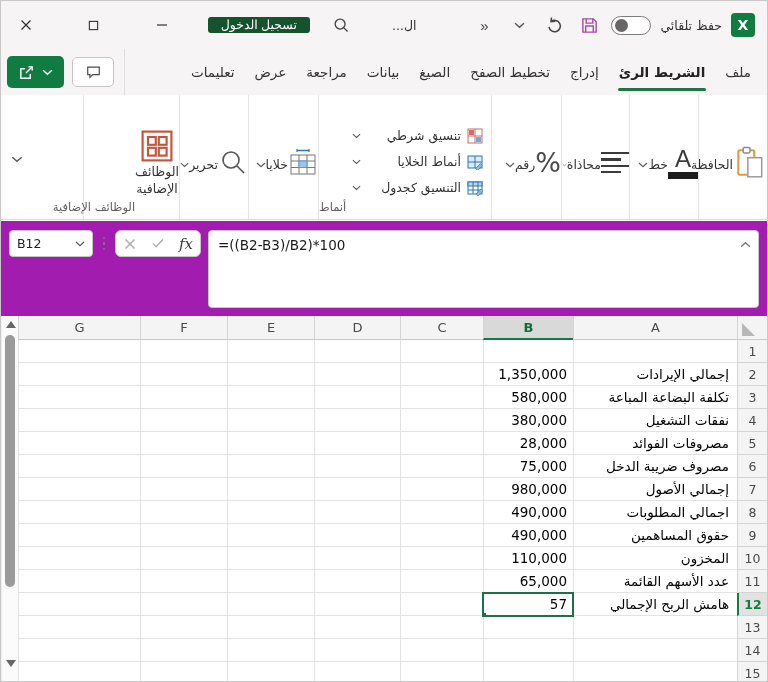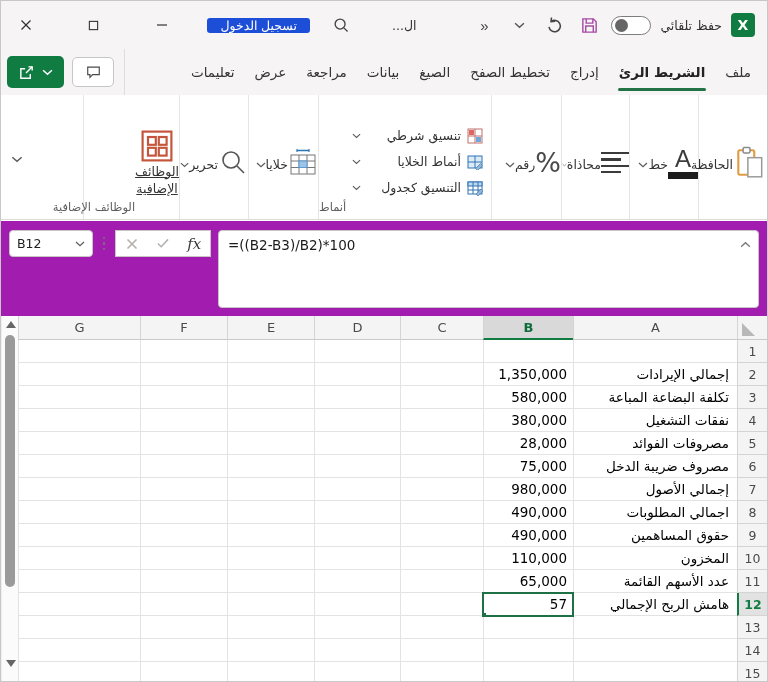--- a/index.html
+++ b/index.html
@@ -9,21 +9,21 @@
 
   
   .titlebar { position:absolute; top:0; left:0; right:0; height:48px; background:#f6f4f4; display:flex; align-items:center; padding:0 12px; gap:9px; }
   .xl-logo { width:24px; height:24px; background:#107C41; border-radius:4px; color:#fff; font-weight:bold; font-size:14px; display:flex; align-items:center; justify-content:center; flex:0 0 auto; }
   .autosave-label { font-size:12.5px; color:#333; white-space:nowrap; }
   .toggle { width:40px; height:19px; border:1px solid #7d7d7d; border-radius:10px; background:#fff; position:relative; flex:0 0 auto; cursor:pointer; }
   .toggle .knob { position:absolute; left:3px; top:2px; width:13px; height:13px; border-radius:50%; background:#666; }
   .tb-btn { background:none; border:none; display:flex; align-items:center; justify-content:center; width:26px; height:26px; cursor:pointer; flex:0 0 auto; }
   .guillemet { font-size:15px; color:#444; }
   .doc-title { font-size:12.5px; color:#333; margin-inline-start:46px; white-space:nowrap; }
-  .signin { background:#1d4ed8; color:#fff; border:none; font-size:12.5px; padding:0 13px; border-radius:3px; cursor:pointer; font-family:Liberation Sans, sans-serif; white-space:nowrap; }
+  .signin { background:#14532d; color:#fff; border:none; font-size:12.5px; padding:0 13px; border-radius:3px; cursor:pointer; font-family:Liberation Serif, serif; white-space:nowrap; }
   .win-ctl { background:none; border:none; width:30px; height:30px; display:flex; align-items:center; justify-content:center; cursor:pointer; }
   .sp-a { width:30px; } .sp-flex { flex:1; } .sp-b { width:18px; } .sp-c { width:24px; }
 
   
   .tabrow { position:absolute; top:48px; left:0; right:0; height:46px; background:#f6f4f4; display:flex; align-items:stretch; padding:0 6px; }
   .tab { background:none; border:none; font-family:inherit; font-size:13.5px; color:#333; padding:0 10px; cursor:pointer; position:relative; white-space:nowrap; }
   .tab.active { font-weight:bold; color:#222; }
   .tab.active::after { content:""; position:absolute; bottom:4px; right:9px; left:9px; height:3px; background:#217346; border-radius:2px; }
   .left-btns { margin-inline-start:auto; display:flex; align-items:center; gap:8px; padding-inline-start:10px; border-inline-start:1px solid #e0dedd; }
   .comment-btn { width:42px; height:30px; background:#fff; border:1px solid #c8c6c4; border-radius:5px; display:flex; align-items:center; justify-content:center; cursor:pointer; }
@@ -43,30 +43,30 @@
   .abar { width:30px; height:7px; background:#1c1c1c; margin-top:1px; }
   .alignlines { display:flex; flex-direction:column; gap:4px; align-items:flex-end; width:28px; }
   .alignlines i { display:block; height:2.4px; background:#3b3b3b; }
   .al1 { width:28px; } .al2 { width:20px; }
   .pct { font-size:27px; color:#4a4a4a; line-height:1; }
   .stylecol { display:flex; flex-direction:column; gap:4px; width:100%; padding:2px 8px 0 6px; }
   .stylerow { display:flex; align-items:center; gap:6px; background:none; border:none; font-family:inherit; font-size:12.5px; color:#333; cursor:pointer; height:22px; text-align:right; }
   .stylerow .lbl { flex:1; text-align:right; white-space:nowrap; }
   .grouplabel { margin-top:auto; font-size:11.5px; color:#5f5d5b; padding-bottom:5px; white-space:nowrap; }
   .bigbtn { display:flex; flex-direction:column; align-items:center; background:none; border:none; font-family:inherit; cursor:pointer; }
-  .bigbtn .l { font-size:12.5px; color:#333; line-height:1.35;text-decoration:underline; }
+  .bigbtn .l { font-size:12.5px; color:#333; line-height:1.35; }
   .collapse-btn { background:none; border:none; cursor:pointer; padding:4px 10px; }
 
   
   .formulabar { position:absolute; top:220px; left:0; right:0; height:95px; background:#a21caf; direction:ltr; display:flex; align-items:flex-start; padding:9px 8px 0 8px; gap:7px; }
   .namebox { width:84px; height:27px; background:#fff; border:1px solid #c8c6c4; border-radius:4px; display:flex; align-items:center; padding:0 7px; gap:4px; cursor:pointer; }
   .namebox .nb-text { flex:1; font-size:12.5px; color:#222; text-align:left; direction:ltr; }
   .dots { width:8px; height:27px; display:flex; flex-direction:column; align-items:center; justify-content:center; gap:3px; }
   .dots i { width:2.5px; height:2.5px; border-radius:50%; background:#777; display:block; }
-  .fbtns { width:96px; height:27px; background:#fff; border:1px solid #c8c6c4; border-radius:0; display:flex; align-items:center; justify-content:space-around; }
+  .fbtns { width:86px; height:27px; background:#fff; border:1px solid #c8c6c4; border-radius:6px; display:flex; align-items:center; justify-content:space-around; }
   .fbtn { background:none; border:none; display:flex; align-items:center; justify-content:center; width:24px; height:24px; cursor:pointer; }
   .fx { font-style:italic; font-family:"DejaVu Serif","Liberation Serif",serif; font-size:15px; color:#3b3b3b; }
   .finput { flex:1; height:78px; background:#fff; border:1px solid #c8c6c4; border-radius:4px; position:relative; padding:4px 26px 4px 9px; }
   .formula-text { font-size:13.5px; color:#1a1a1a; direction:ltr; text-align:left; line-height:20px; }
   .fb-collapse { position:absolute; top:5px; right:7px; background:none; border:none; cursor:pointer; }
 
   
   .gridarea { position:absolute; top:315px; left:0; right:0; bottom:0; background:#fff; }
   .vscroll { position:absolute; left:0; top:0; bottom:0; width:17px; background:#fbfbfb; border-left:1px solid #eee; z-index:5; }
   .vs-up { position:absolute; top:5px; left:4px; width:0; height:0; border-left:5px solid transparent; border-right:5px solid transparent; border-bottom:7px solid #666; cursor:pointer; }

